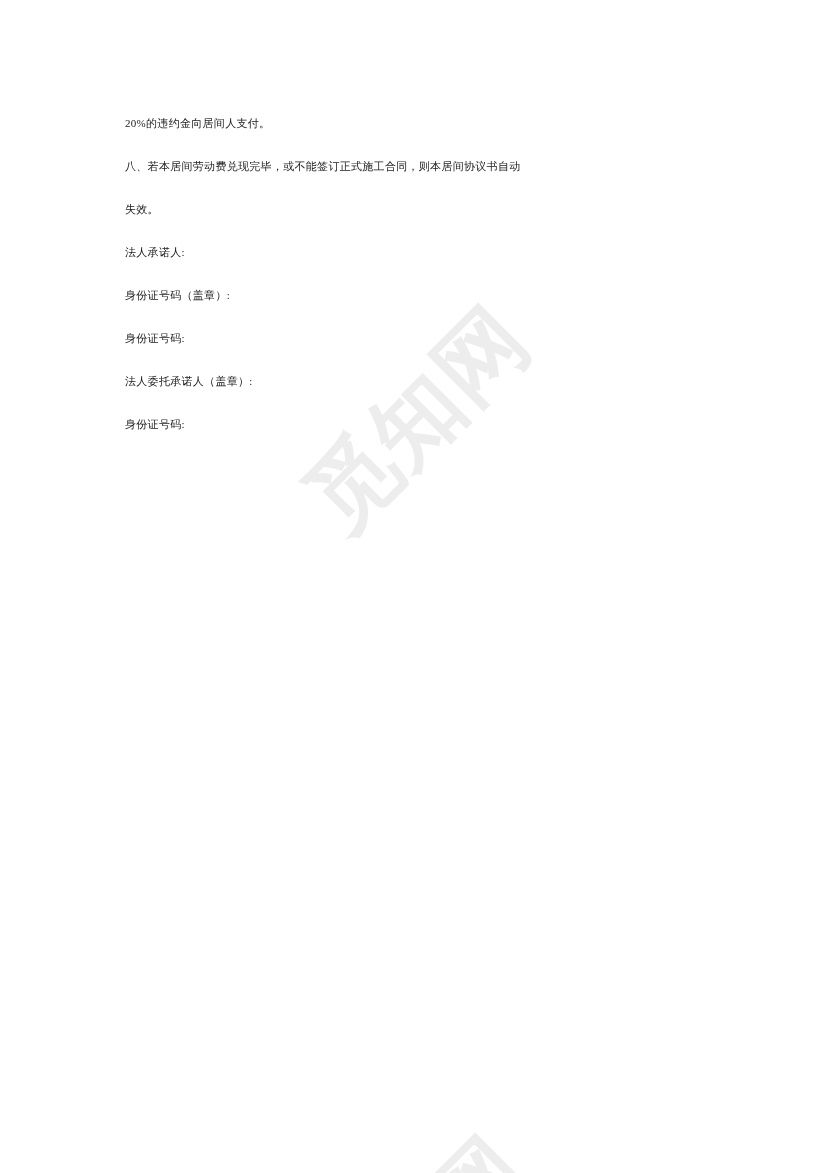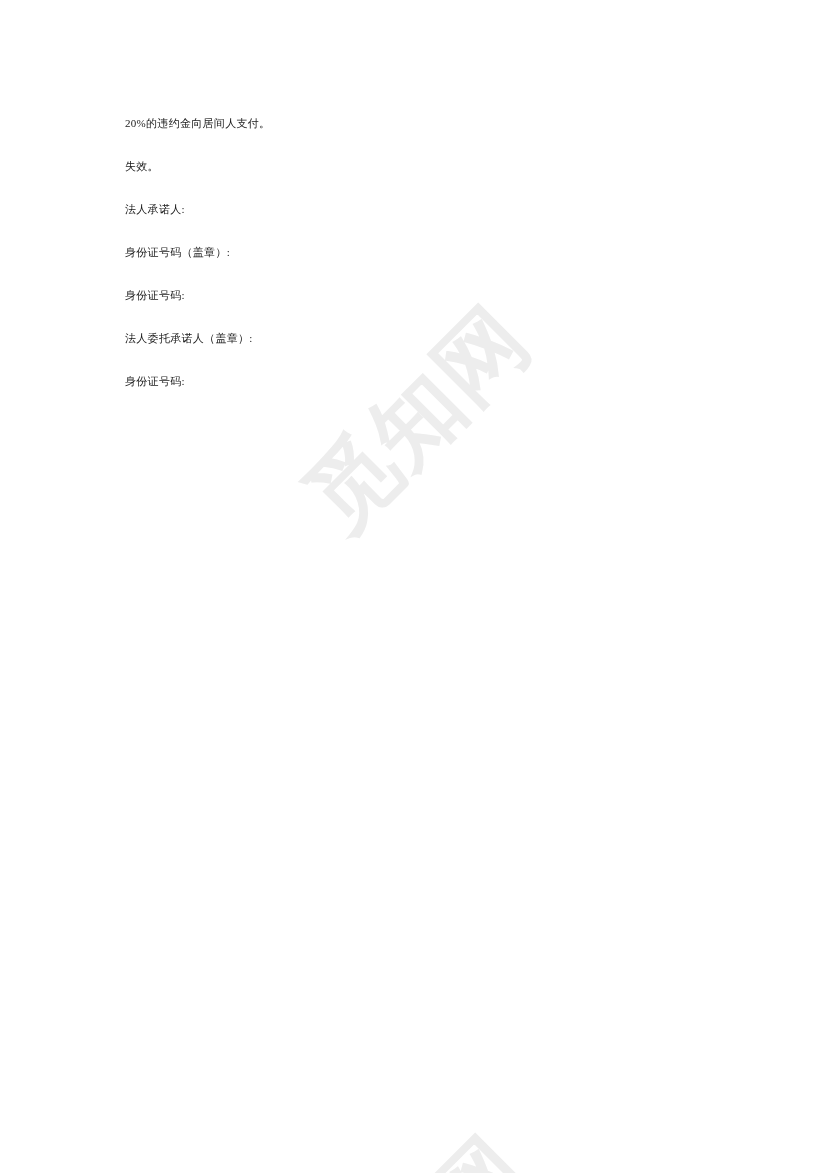--- a/index.html
+++ b/index.html
@@ -58,20 +58,21 @@
 </style>
 </head>
 <body>
 
 <div class="page">
   <div class="watermark wm-center">觅知网</div>
   <div class="watermark wm-bottom">觅知网</div>
 
   <div class="text-block">
     <p class="line">20%的违约金向居间人支付。</p>
+    <p class="line">八、若本居间劳动费兑现完毕，或不能签订正式施工合同，则本居间协议书自动</p>
     <p class="line">失效。</p>
     <p class="line">法人承诺人:</p>
     <p class="line">身份证号码（盖章）:</p>
     <p class="line">身份证号码:</p>
     <p class="line">法人委托承诺人（盖章）:</p>
     <p class="line">身份证号码:</p>
   </div>
 </div>
 
 </body></html>

